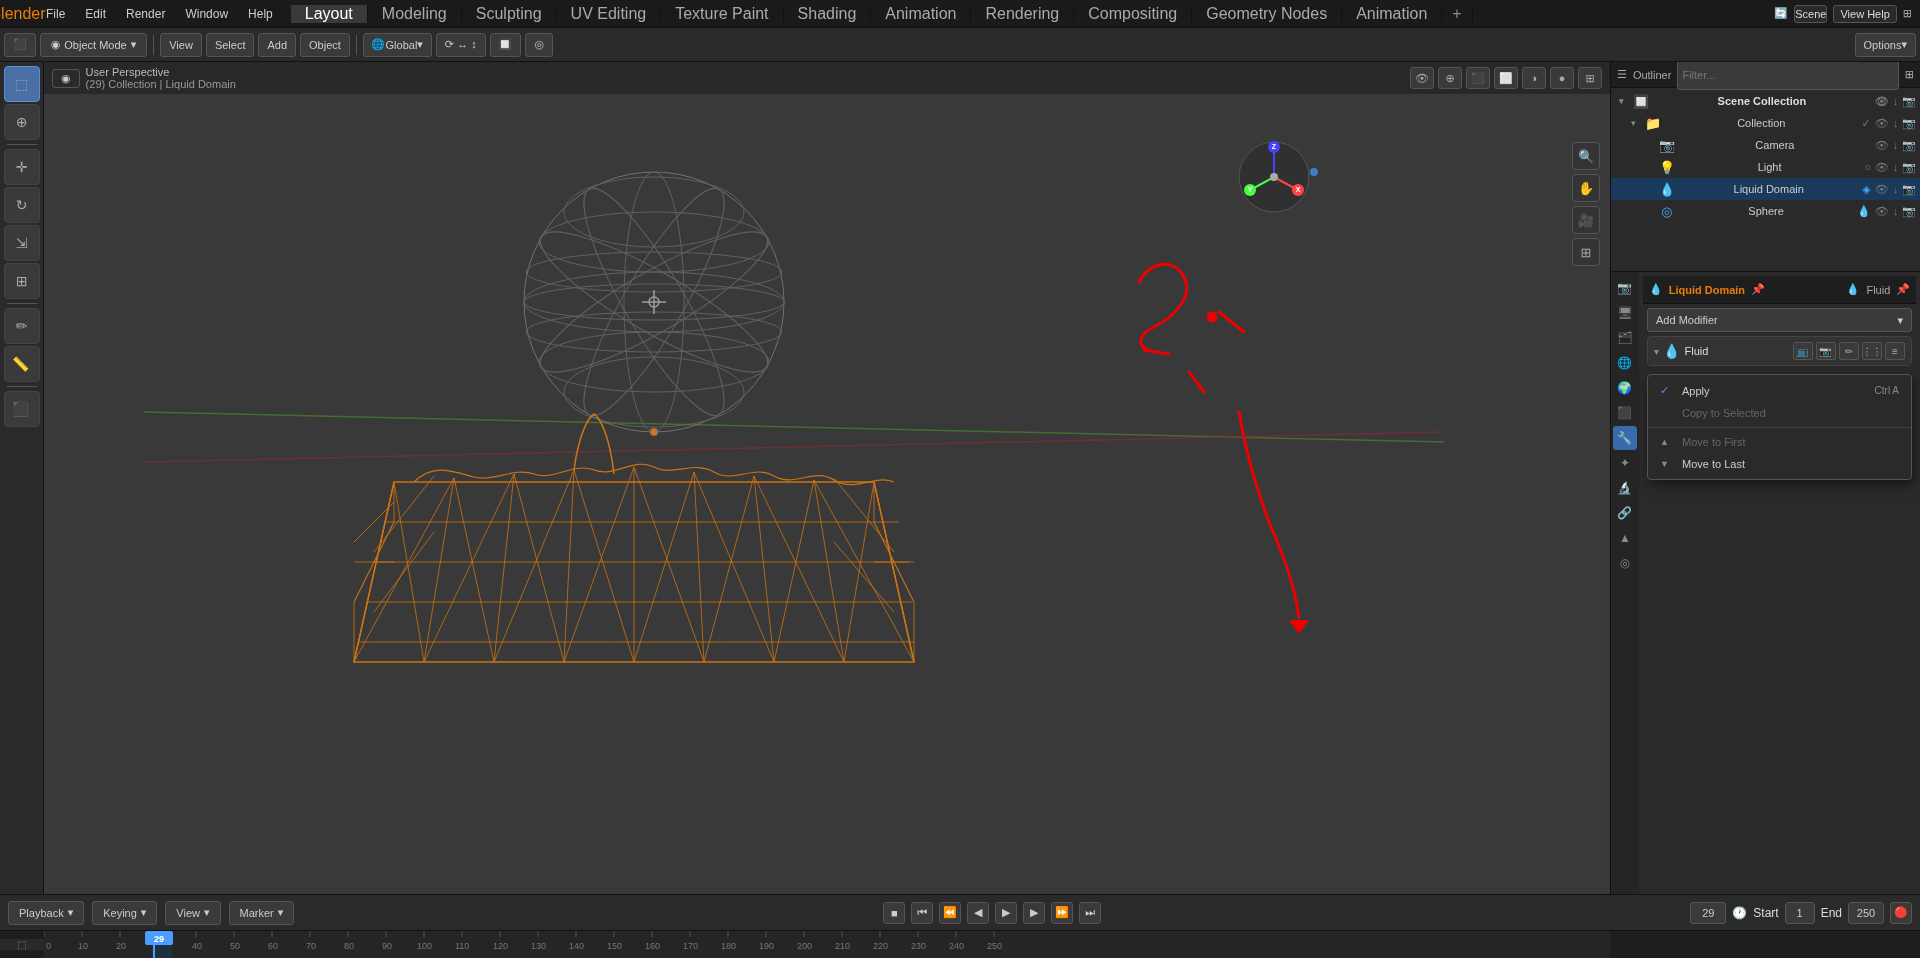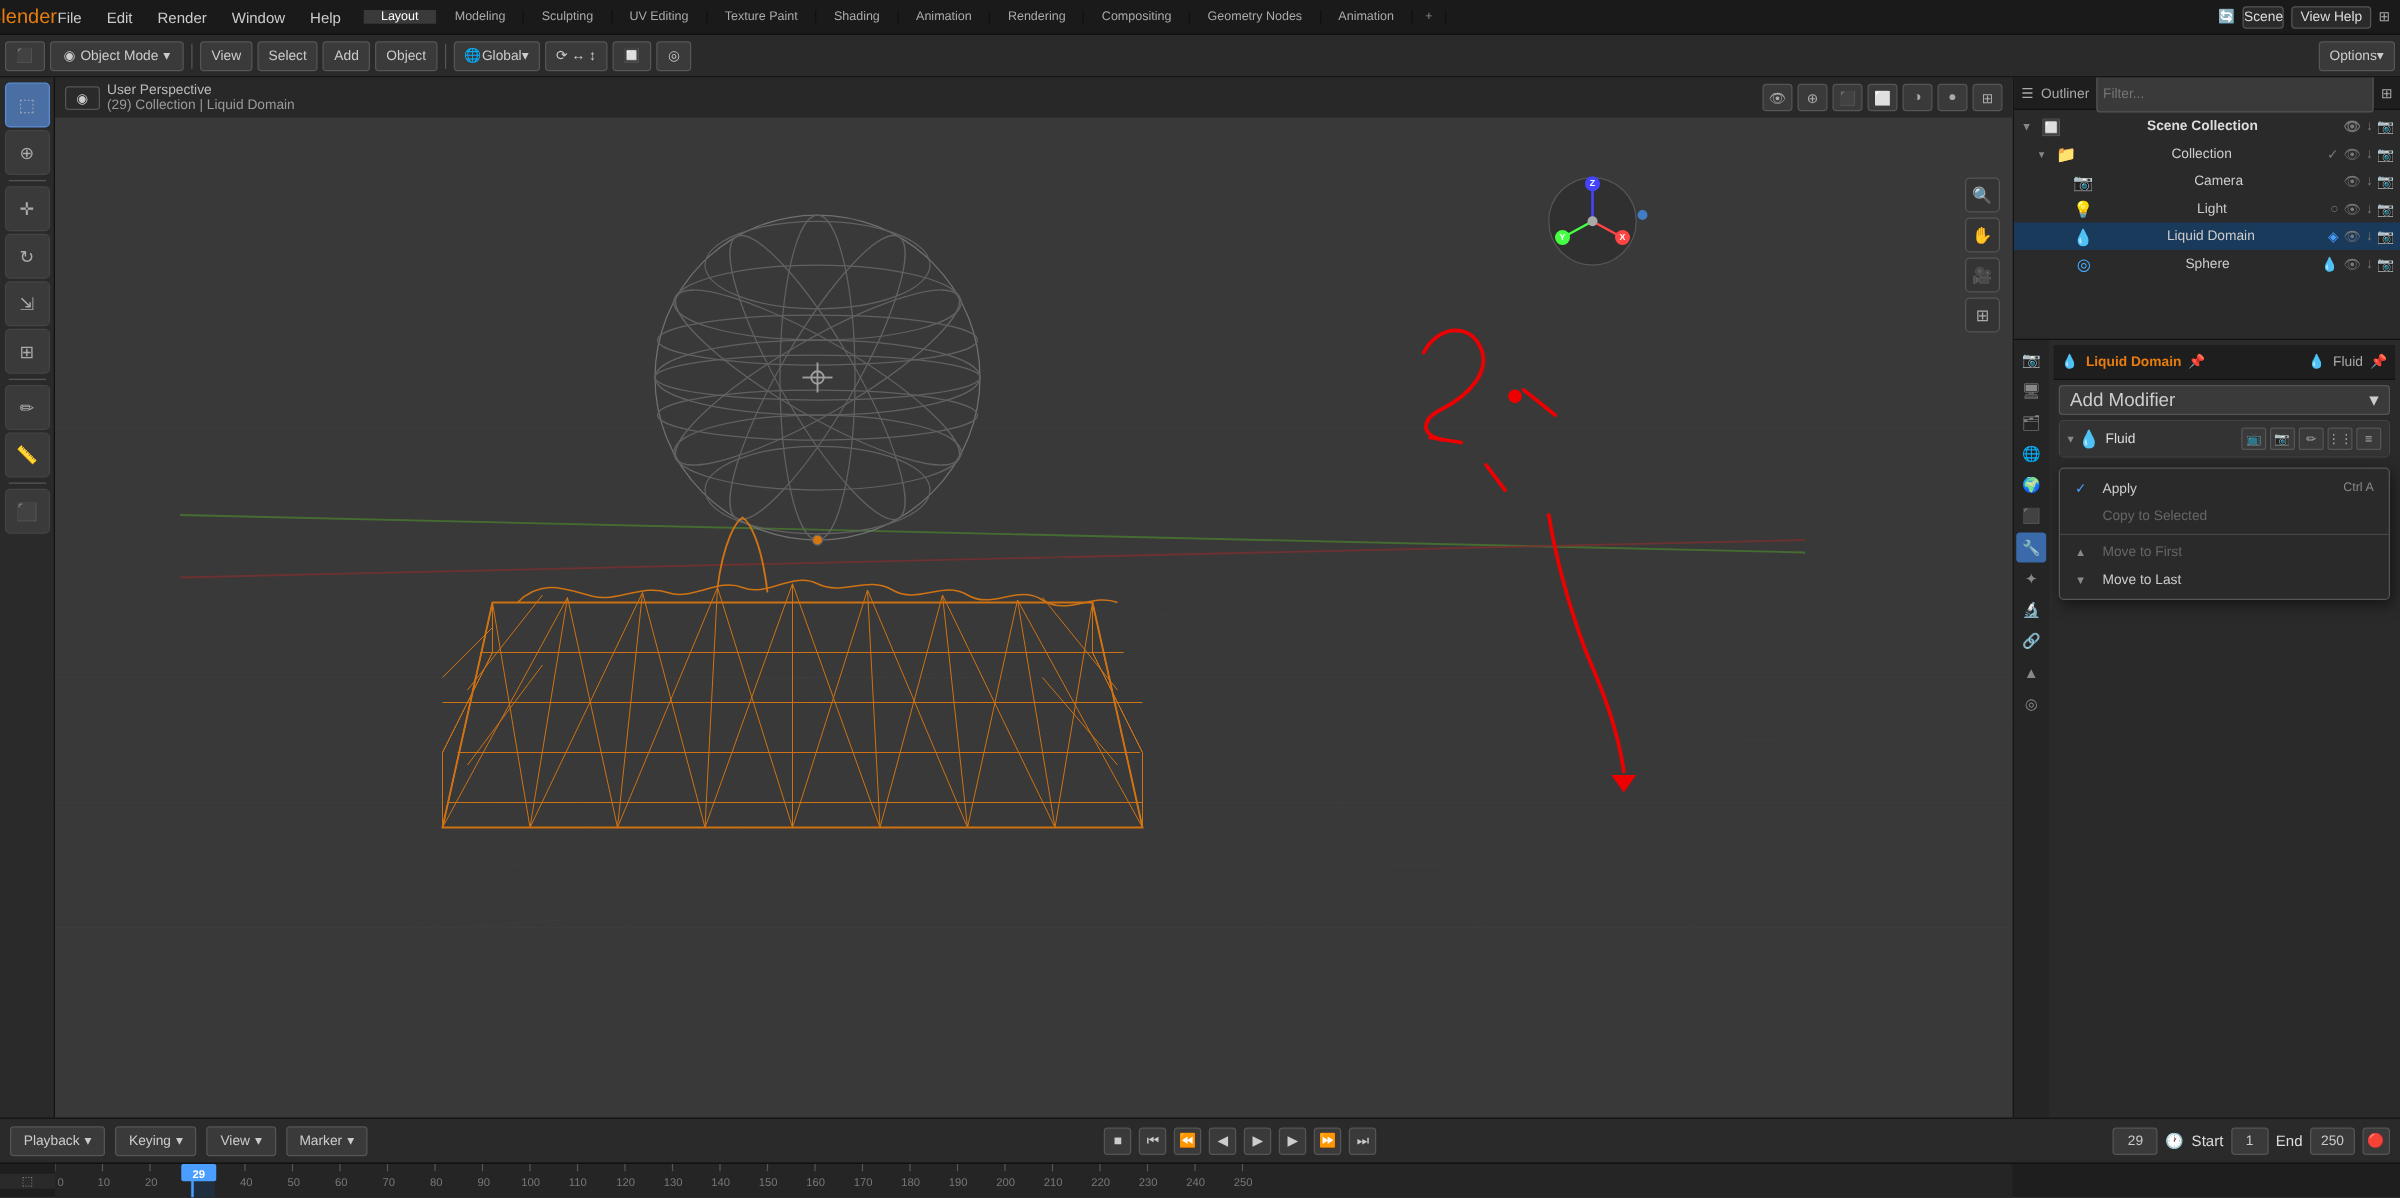--- a/index.html
+++ b/index.html
@@ -49,21 +49,21 @@
       flex: 1;
       margin-left: 8px;
     }
     .workspace-tab {
       padding: 0 14px;
       height: 100%;
       display: flex;
       align-items: center;
       color: #aaa;
       cursor: pointer;
-      font-size: 10px;
+      font-size: 16px;
       border-right: 1px solid #111;
     }
     .workspace-tab.active {
       background: #3a3a3a;
       color: #fff;
     }
     .workspace-tab.plus {
       color: #888;
       padding: 0 10px;
     }
@@ -383,21 +383,21 @@
     .add-modifier-btn {
       display: flex;
       align-items: center;
       justify-content: space-between;
       background: #3a3a3a;
       border: 1px solid #555;
       border-radius: 3px;
       padding: 4px 8px;
       margin: 4px;
       cursor: pointer;
-      font-size: 15px;
+      font-size: 11px;
       color: #ccc;
       height: 24px;
     }
 
     .modifier-block {
       background: #2e2e2e;
       border: 1px solid #444;
       border-radius: 4px;
       margin: 4px;
     }

